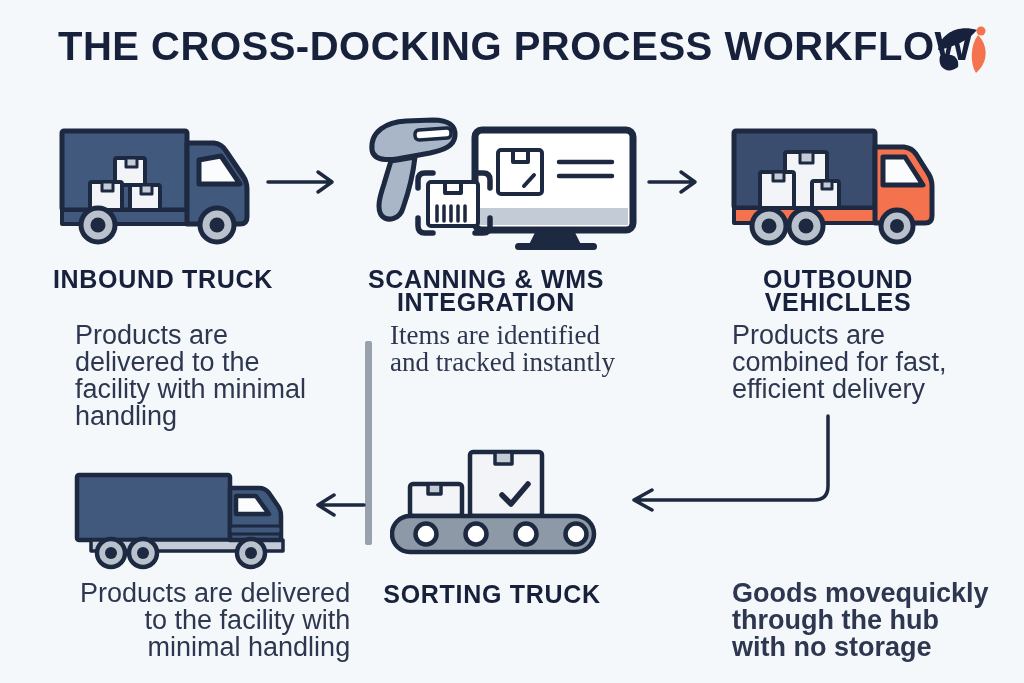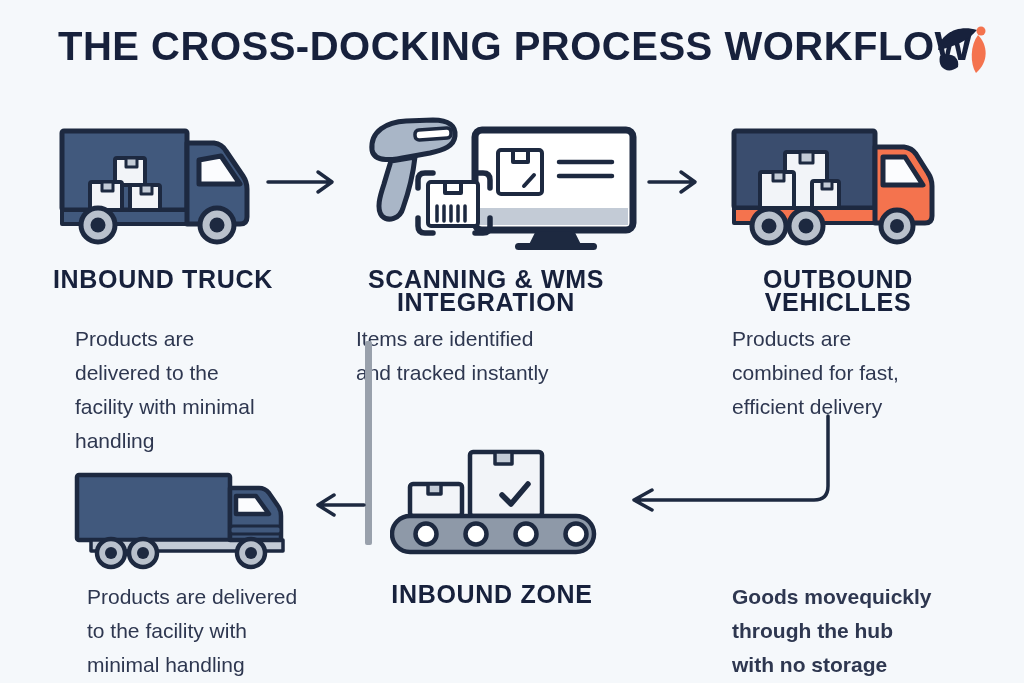--- a/index.html
+++ b/index.html
@@ -22,21 +22,21 @@
     left:58px; top:24px; width:880px;
     font-size:40px; font-weight:bold; letter-spacing:.5px;
     color:var(--title_navy); white-space:nowrap;
   }
   .step-label{
     font-size:25px; font-weight:bold; letter-spacing:.7px;
     color:var(--title_navy); text-align:center;
     white-space:pre-line; line-height:23px;
   }
   .desc{
-    font-size:21px; line-height:34px; color:var(--text_dark);
+    font-size:27px; line-height:27px; color:var(--text_dark);
     white-space:pre-line;
   }
   .divider{
     left:365px; top:341px; width:7px; height:204px;
     background:var(--divider_gray); border-radius:2px;
   }
   svg{display:block;}
 </style>
 </head>
 <body>
@@ -146,21 +146,21 @@
 
 <div class="abs step-label" style="left:33px; top:268px; width:260px;">INBOUND TRUCK</div>
 <div class="abs step-label" style="left:356px; top:268px; width:260px;">SCANNING &amp; WMS
 INTEGRATION</div>
 <div class="abs step-label" style="left:708px; top:268px; width:260px;">OUTBOUND VEHICLLES</div>
 
 <div class="abs desc" style="left:75px; top:322px;">Products are
 delivered to the
 facility with minimal
 handling</div>
-<div class="abs desc" style="left:356px; top:322px;">Items are identified
+<div class="abs desc" style="left:390px; top:322px;font-family:Liberation Serif, serif;">Items are identified
 and tracked instantly</div>
 <div class="abs desc" style="left:732px; top:322px;">Products are
 combined for fast,
 efficient delivery</div>
 
 <div class="abs divider"></div>
 
 <div class="abs" style="left:624px; top:412px;">
   <svg width="212" height="104" viewBox="0 0 212 104">
     <path d="M204,4 V74 Q204,88 190,88 H14 M28,78 L10,88 L28,98" fill="none" stroke="var(--outline_navy)" stroke-width="3.5" stroke-linecap="round" stroke-linejoin="round"></path>
@@ -201,19 +201,19 @@
       <rect x="38" y="36" width="13" height="10" fill="var(--panel_gray)" stroke-width="3.5"></rect>
       <rect x="2" y="68" width="202" height="36" rx="18" fill="var(--belt_gray)" stroke-width="4.5"></rect>
       <circle cx="36" cy="86" r="10.5" fill="#ffffff" stroke-width="4.5"></circle>
       <circle cx="86" cy="86" r="10.5" fill="#ffffff" stroke-width="4.5"></circle>
       <circle cx="136" cy="86" r="10.5" fill="#ffffff" stroke-width="4.5"></circle>
       <circle cx="186" cy="86" r="10.5" fill="#ffffff" stroke-width="4.5"></circle>
     </g>
   </svg>
 </div>
 
-<div class="abs desc" style="left:87px; top:580px;">Products are delivered
+<div class="abs desc" style="left:80px; top:580px;text-align:right;">Products are delivered
 to the facility with
 minimal handling</div>
-<div class="abs step-label" style="left:362px; top:583px; width:260px;">INBOUND ZONE</div>
+<div class="abs step-label" style="left:362px; top:583px; width:260px;">SORTING TRUCK</div>
 <div class="abs desc" style="left:732px; top:580px;font-weight:bold;">Goods movequickly
 through the hub
 with no storage</div>
 
 </body></html>

